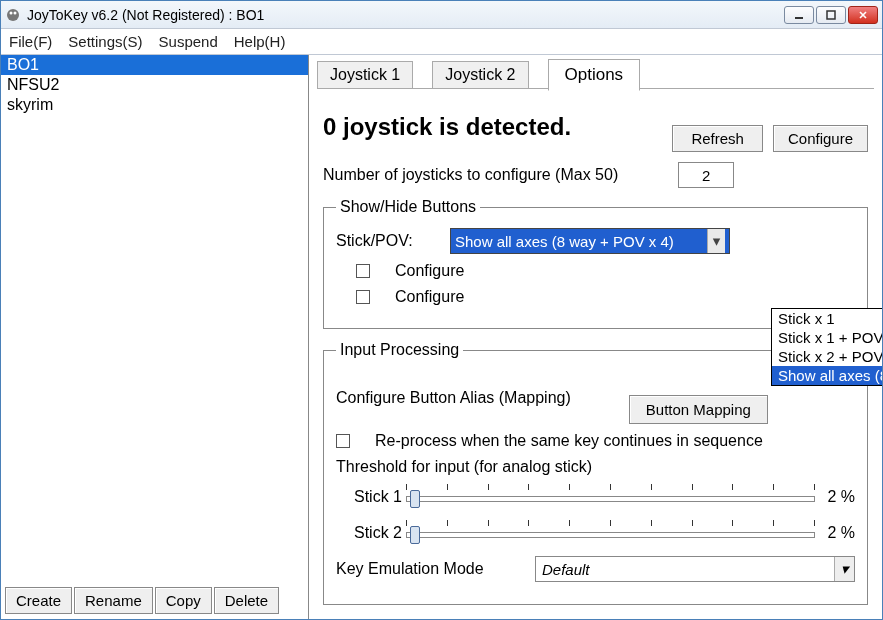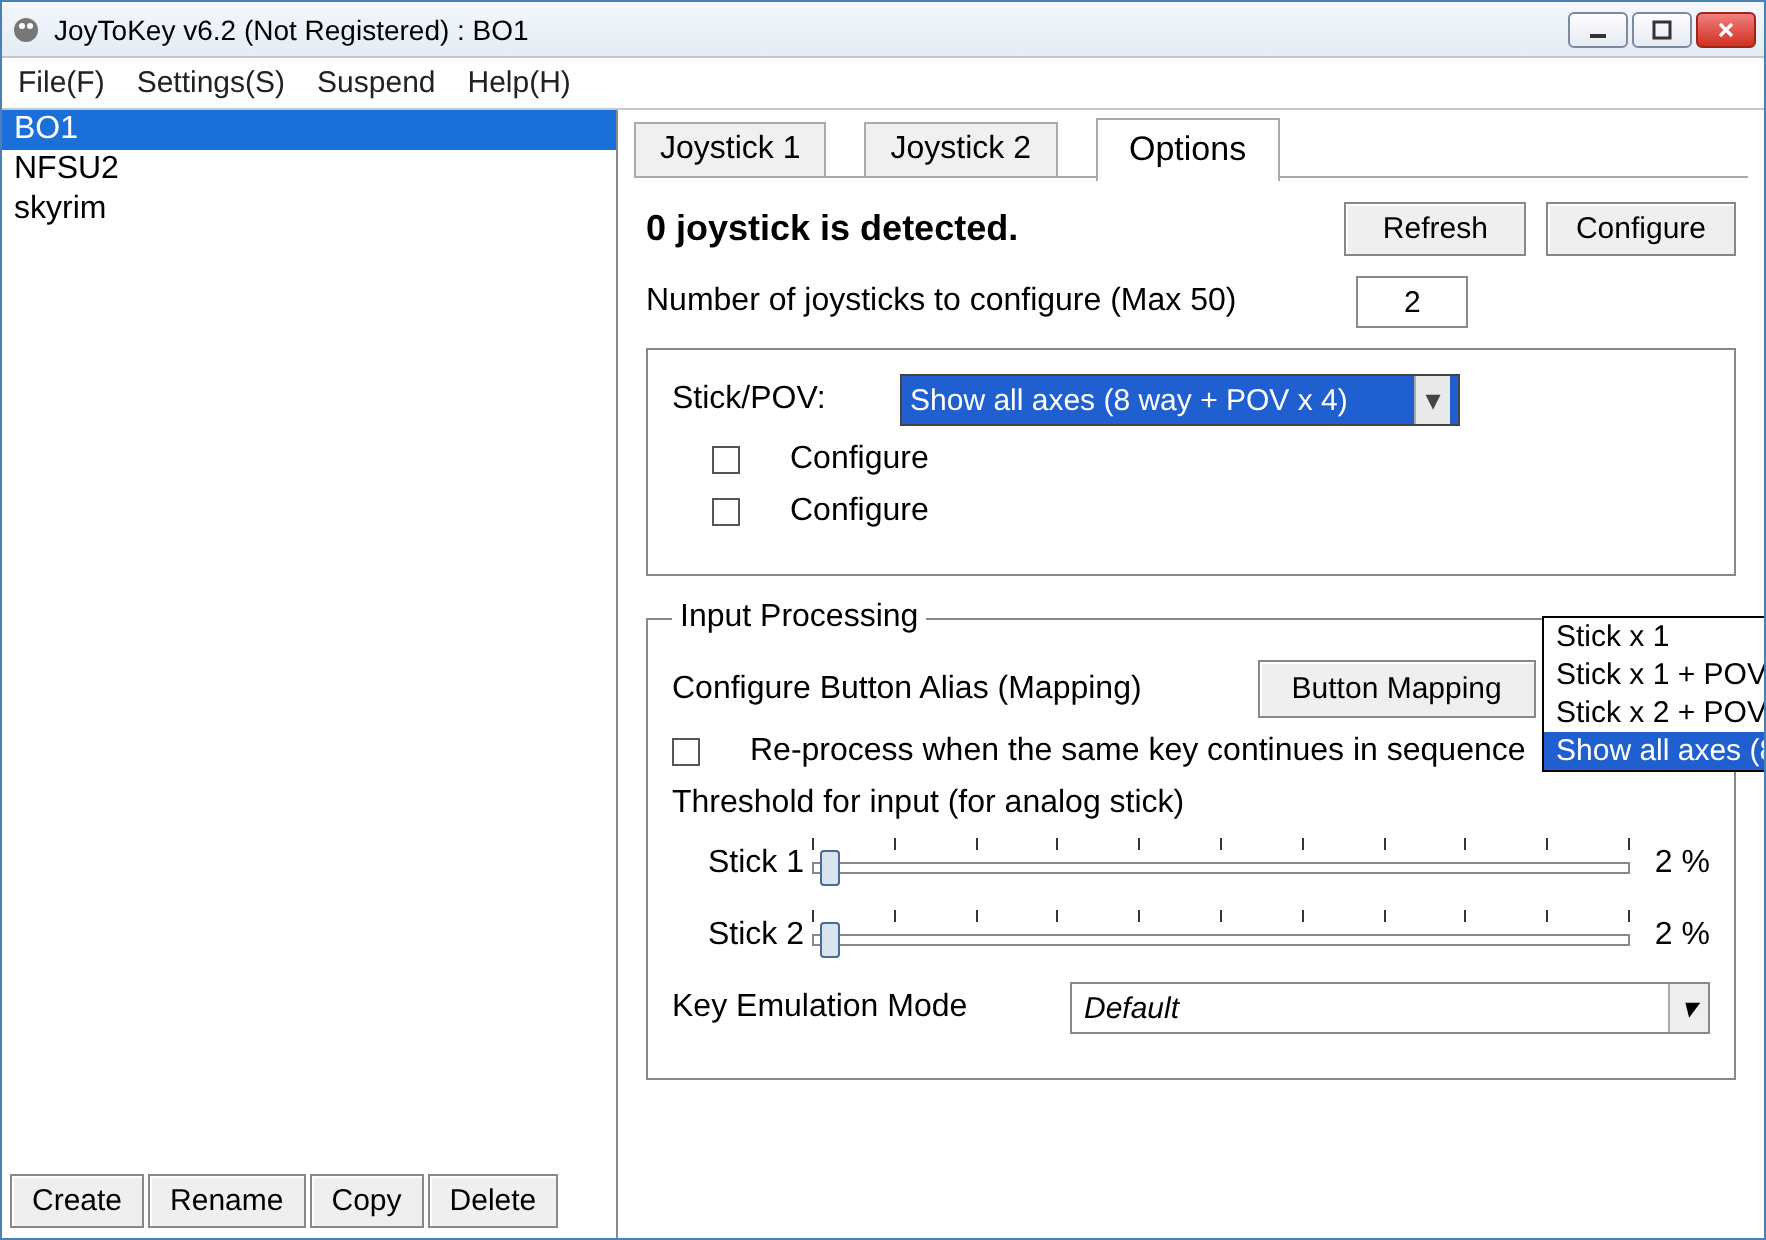--- a/index.html
+++ b/index.html
@@ -11,28 +11,28 @@
     .win-btn { width:30px; height:18px; border:1px solid #7a8aa0; background:linear-gradient(#fdfdfe,#e6ebf2); border-radius:3px; display:flex; align-items:center; justify-content:center; font-size:10px; cursor:pointer;}
     .win-btn.close { background:linear-gradient(#f08080,#d2301f); color:#fff; border-color:#a02418;}
     .menubar { height:26px; border-bottom:1px solid #c0c8d4; display:flex; align-items:center; padding:5px 8px; gap:16px; font-size:15px; color:#222; }
     .menubar span { cursor:pointer; }
     .main { display:flex; height:565px; }
     .sidebar { width:308px; border-right:1px solid #888; display:flex; flex-direction:column; position:relative;}
     .profile-list { flex:1; background:#fff; overflow:auto; font-size:16px; }
     .profile-item { padding:1px 6px; cursor:pointer; }
     .profile-item.selected { background:#1a6fd8; color:#fff; }
     .sidebar-buttons { padding:6px 4px; display:flex; gap:2px; }
-    .btn { background:#efefef; border:1px solid #888; padding:4px 10px; font-size:15px; cursor:pointer; box-shadow:inset 1px 1px 0 #fff; }
+    .btn { background:#efefef; border:1px solid #888; padding:4px 10px; font-size:15px; cursor:pointer; box-shadow:inset 1px 1px 0 #fff;margin-top:24px; }
     .content { flex:1; padding:4px 8px 8px 8px; overflow:hidden; position:relative; }
     .tabs { display:flex; border-bottom:1px solid #aaa; height:30px; align-items:center;gap:17px; }
     .tab { padding:4px 12px; border:1px solid #aaa; border-bottom:none; margin-right:2px; background:#f0f0f0; font-size:16px; cursor:pointer; position:relative; top:1px;}
     .tab.active { background:#fff; border-bottom:1px solid #fff; font-size:17px; padding:5px 16px; }
     .panel { margin-top:12px; padding:0 6px; font-size:16px; }
     .row { display:flex; align-items:center; margin-bottom:10px; gap:10px; }
-    .status-row { font-weight:bold; font-size:18px; }
+    .status-row { font-weight:bold; font-size:24px; }
     .num-input { width:56px; height:26px; text-align:center; border:1px solid #888; font-size:15px;}
     fieldset { border:1px solid #888; padding:12px 12px 14px 12px; margin-bottom:12px; position:relative;}
     legend { padding:0 4px; font-size:16px; }
     .form-row { display:flex; align-items:center; margin-bottom:8px; gap:19px; font-size:16px;}
     .label-col { width:95px; text-align:left; }
     .select-box { height:26px; border:1px solid #888; background:#fff; display:flex; align-items:center; justify-content:space-between; padding:0 4px 0 4px; font-size:15px; cursor:pointer; min-width:200px;}
     .select-box.blue-sel { background:#205fcf; color:#fff; border:1px solid #444;}
     .select-arrow { width:18px; text-align:center; color:#444; background:#e9e9e9; border-left:1px solid #aaa; height:100%; display:flex; align-items:center; justify-content:center;}
     .select-box.blue-sel .select-arrow { color:#444; background:#e9e9e9;}
     .checkbox { width:14px; height:14px; border:1px solid #555; display:inline-block; margin-right:6px; background:#fff; vertical-align:middle; cursor:pointer;}
@@ -118,20 +118,21 @@
         <button class="btn" style="padding:4px 18px">Refresh</button>
         <button class="btn" style="padding:4px 14px">Configure</button>
       </div>
       <div class="row">
         <span>Number of joysticks to configure (Max 50)</span>
         <div style="width:40px"></div>
         <input class="num-input" value="2" style="">
       </div>
 
       <fieldset>
+        <legend>Show/Hide Buttons</legend>
         <div class="form-row" style="position:relative;">
           <span class="label-col">Stick/POV:</span>
           <div class="select-box blue-sel" style="width:280px">
             <span>Show all axes (8 way + POV x 4)</span>
             <span class="select-arrow">▾</span>
           </div>
         </div>
         <div class="form-row" style="padding-left:20px">
           <span class="checkbox"></span>
           <span>Configure</span>

